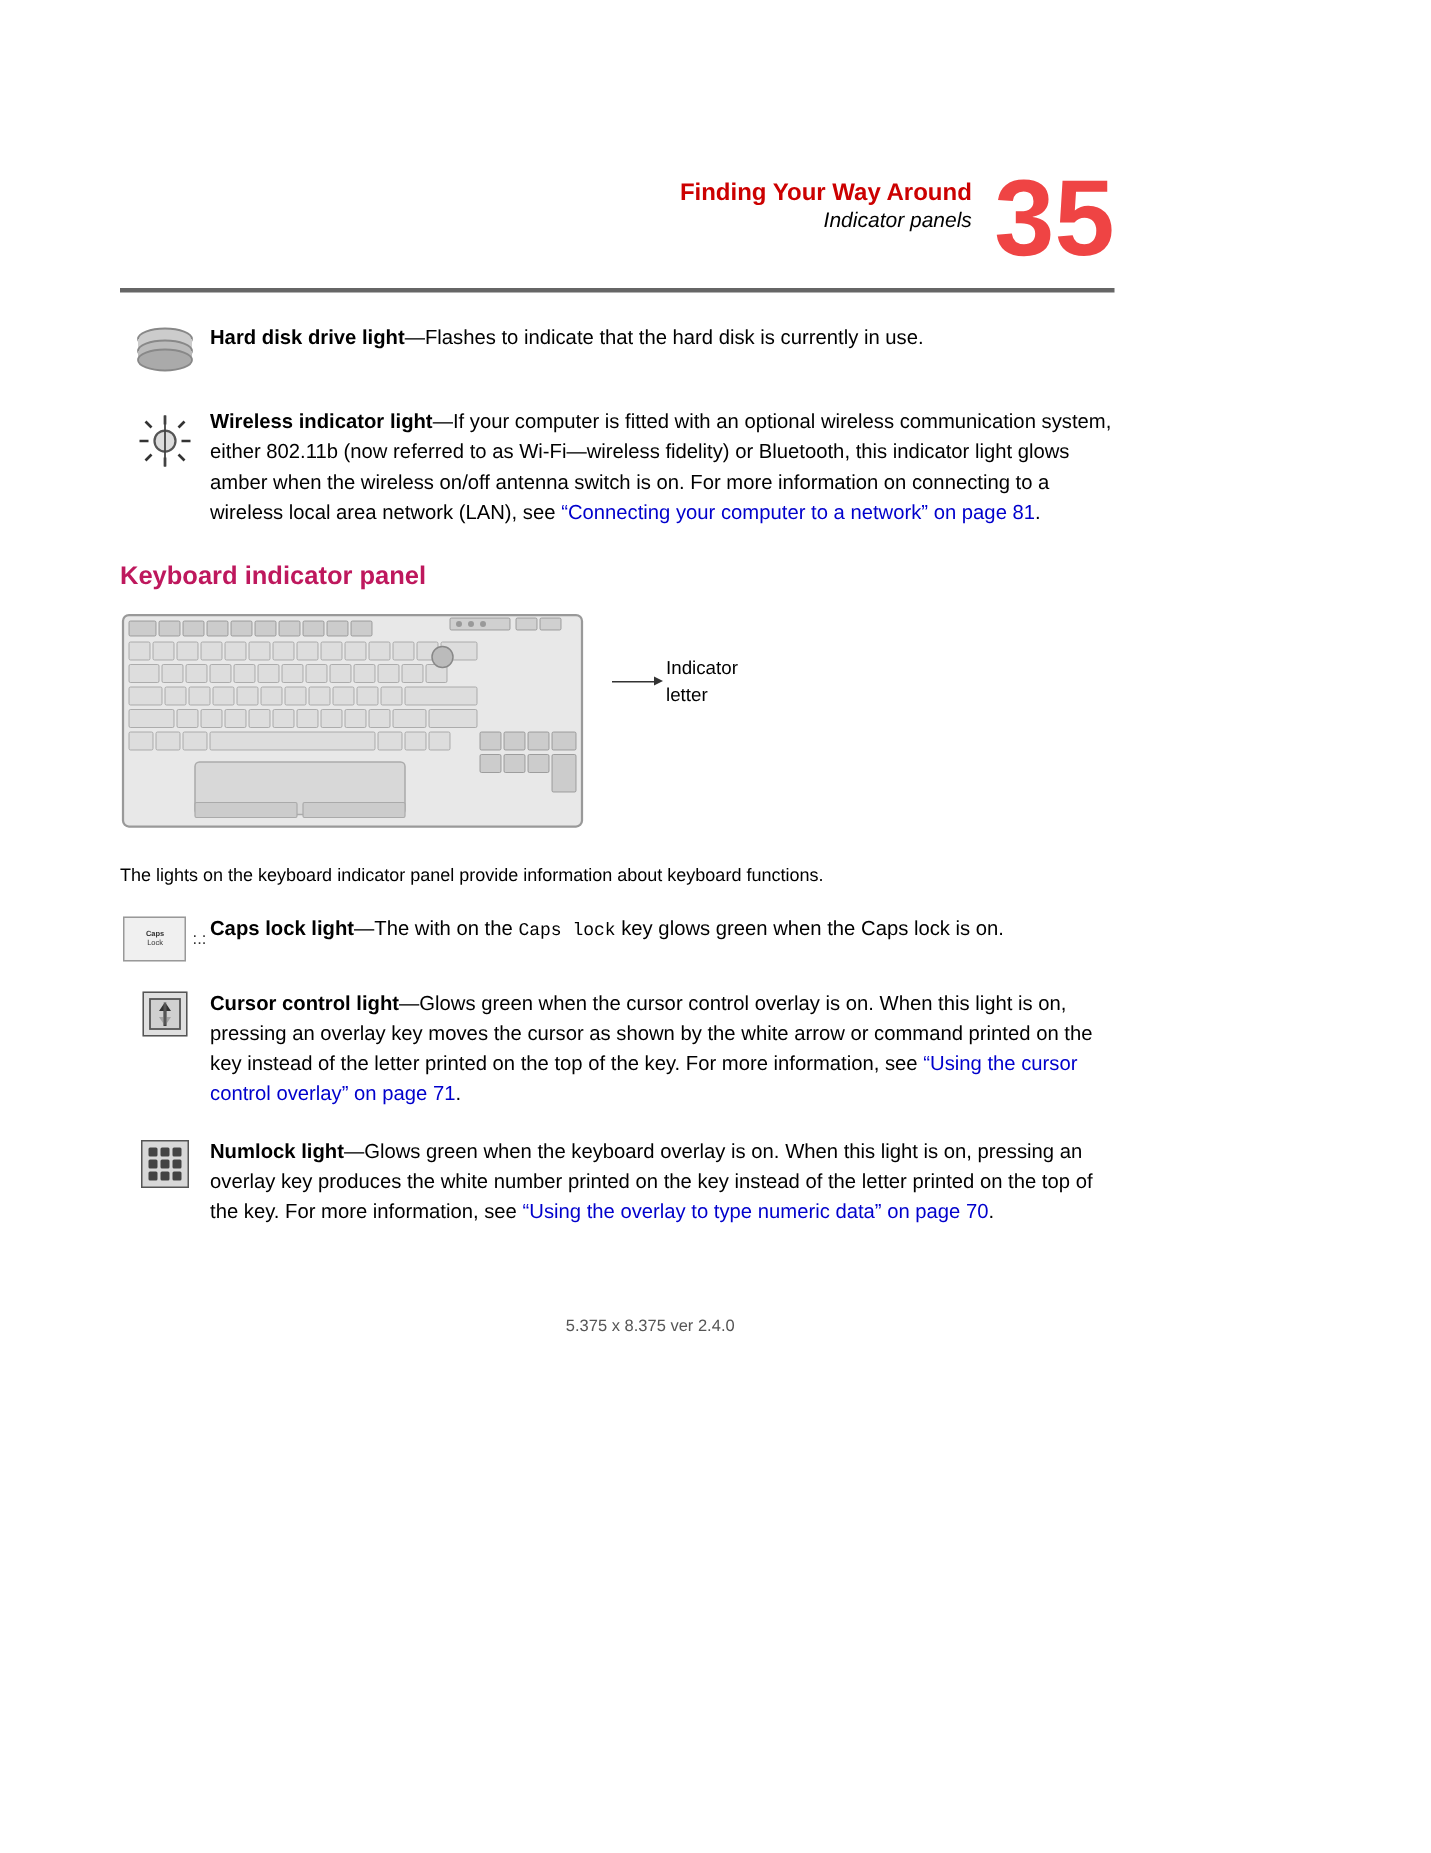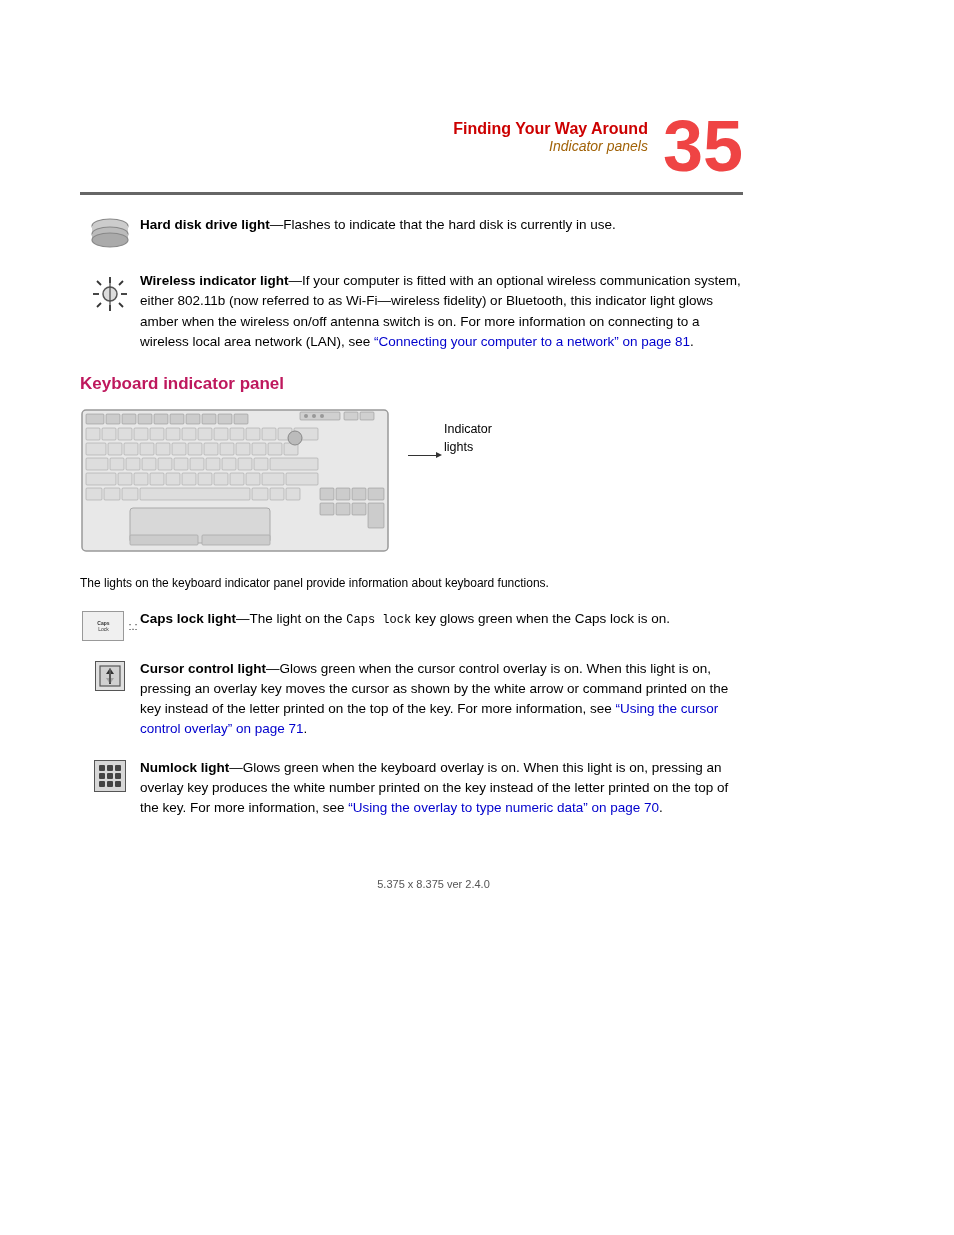--- a/index.html
+++ b/index.html
@@ -31,21 +31,21 @@
     }
     .header-title {
       color: #cc0000;
       font-weight: bold;
       font-size: 16px;
       font-family: Arial, Helvetica, sans-serif;
     }
     .header-subtitle {
       font-style: italic;
       font-size: 14px;
-      color: #a16207;
+      color: #000000;
     }
     .page-number {
       font-size: 72px;
       font-weight: bold;
       color: #ef4444;
       line-height: 1;
       margin-left: 15px;
       margin-top: -10px;
     }
     
@@ -303,46 +303,46 @@
           <rect x="288" y="95" width="16" height="25" rx="1" fill="#ccc" stroke="#888" stroke-width="0.5"></rect>
 
           <rect x="50" y="100" width="140" height="35" rx="3" fill="#d8d8d8" stroke="#aaa" stroke-width="1"></rect>
 
           <rect x="50" y="127" width="68" height="10" rx="1" fill="#ccc" stroke="#aaa" stroke-width="0.8"></rect>
           <rect x="122" y="127" width="68" height="10" rx="1" fill="#ccc" stroke="#aaa" stroke-width="0.8"></rect>
         </svg>
       </div>
       <div class="keyboard-label">
 
-        <div style="display:flex; align-items:flex-end; margin-top:8px;">
+        <div style="display:flex; align-items:center; margin-top:24px;">
           <div style="width:30px; height:1px; background:#333; position:relative;">
             <div style="position:absolute; right:-4px; top:-3px; border-left:6px solid #333; border-top:3px solid transparent; border-bottom:3px solid transparent;"></div>
           </div>
           <div style="margin-left:6px; font-size:12.5px; line-height:1.4;">
             <div>Indicator</div>
-            <div>lights</div>
+            <div>letter</div>
           </div>
         </div>
       </div>
     </div>
 
     <p class="para">The lights on the keyboard indicator panel provide information about keyboard functions.</p>
 
     <div class="icon-row">
       <div class="icon-cell">
         <div style="display:flex; align-items:center; gap:4px;">
           <div class="caps-icon">
             <span style="font-size:5px; font-weight:bold; color:#333;">Caps</span>
             <span style="font-size:5px; color:#333;">Lock</span>
           </div>
           <div style="font-size:11px; color:#333;">:.:</div>
         </div>
       </div>
       <div class="text-cell">
-        <span class="bold-term">Caps lock light</span><span>—</span><span>The light on the </span><span style="font-family: 'Courier New', monospace; font-size:12px;">Caps lock</span><span> key glows green when the Caps lock is on.</span>
+        <span class="bold-term">Caps lock light</span><span>—</span><span>The with on the </span><span style="font-family: 'Courier New', monospace; font-size:12px;">Caps lock</span><span> key glows green when the Caps lock is on.</span>
       </div>
     </div>
 
     <div class="icon-row">
       <div class="icon-cell">
         <div class="cursor-icon">
           <svg width="24" height="24" viewBox="0 0 24 24">
             <rect x="2" y="2" width="20" height="20" fill="#d0d0d0" stroke="#555" stroke-width="1.2"></rect>
             <polygon points="12,4 16,10 13,10 13,20 11,20 11,10 8,10" fill="#333"></polygon>
             <polygon points="12,20 8,14 11,14 11,4 13,4 13,14 16,14" fill="#777" opacity="0.5"></polygon>

